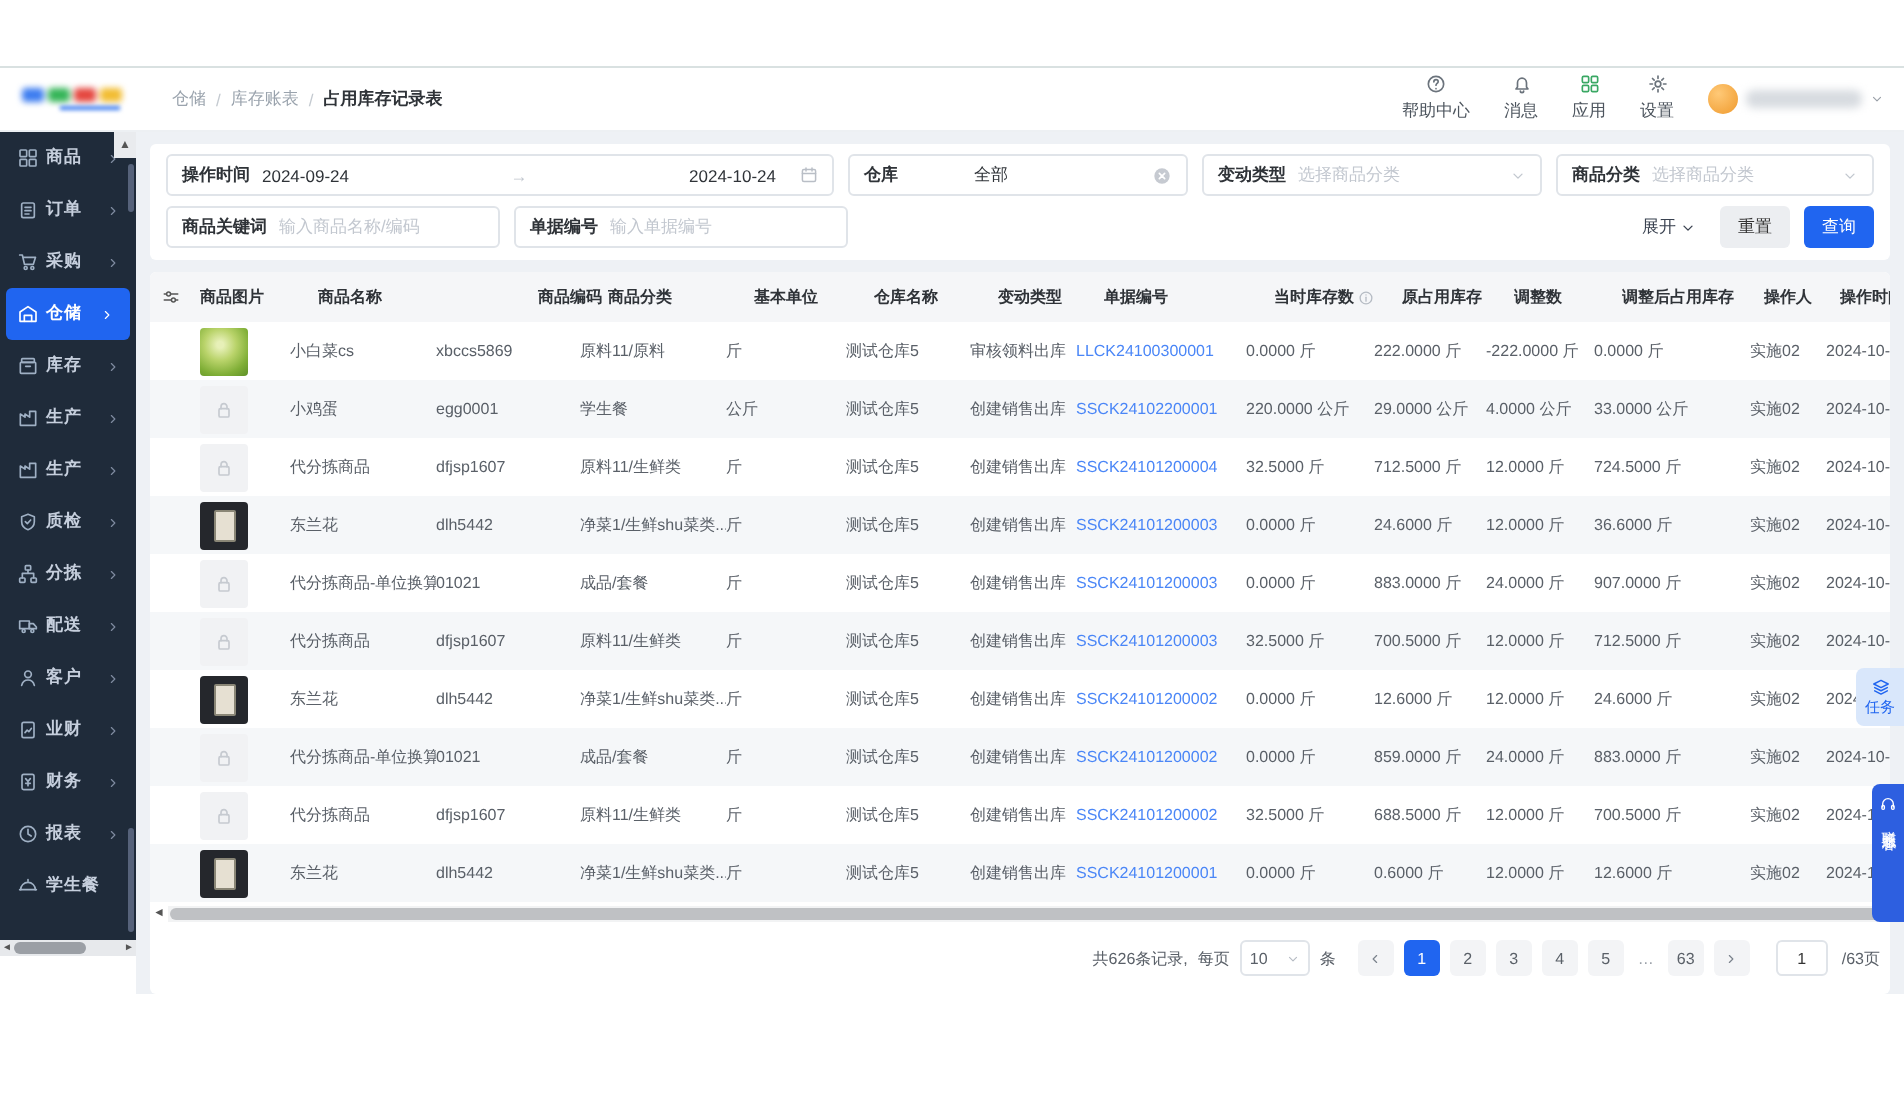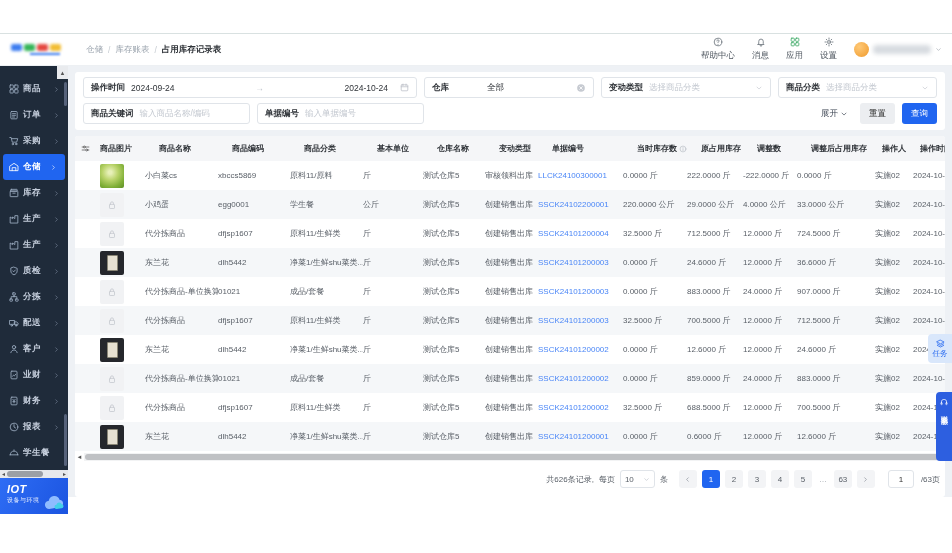--- a/index.html
+++ b/index.html
@@ -26,21 +26,21 @@
   .action.apps .ic{color:#3aa864;}
   .user{display:flex;align-items:center;gap:4px;cursor:pointer;}
   .avatar{width:15px;height:15px;border-radius:50%;background:radial-gradient(circle at 35% 32%,#ffc977,#ef9a2d);}
   .user-blur{width:58px;height:9px;border-radius:4px;background:#d7dbe0;filter:blur(2px);}
   .caret{width:7px;height:7px;color:#9aa0a8;}
 
   
   .sidebar{position:absolute;left:0;top:66px;width:68px;height:412px;background:#1f2b3a;z-index:3;}
   .side-up{position:absolute;top:0;right:0;width:11px;height:13px;background:#e9ebee;color:#555;
            display:flex;align-items:center;justify-content:center;font-size:6px;}
-  .side-list{padding-top:10px;}
+  .side-list{}
   .side-item{height:26px;display:flex;align-items:center;color:#c6cfdd;font-size:8.5px;
              padding:0 4px 0 9px;cursor:pointer;}
   .side-item .ic{width:10px;height:10px;margin-right:4px;color:#9fb0c4;}
   .side-item .lbl{font-weight:bold;letter-spacing:.5px;white-space:nowrap;}
   .side-item .chev{margin-left:auto;width:7px;height:7px;color:#7f8ba0;}
   .side-item.active{background:#2065f0;border-radius:3px;margin:0 3px;padding-left:6px;color:#fff;}
   .side-item.active .ic,.side-item.active .chev{color:#fff;}
   .side-vthumb{position:absolute;right:1px;width:3px;background:#56627a;border-radius:2px;}
   .vt1{top:16px;height:24px;}
   .vt2{top:348px;height:52px;}
@@ -429,34 +429,20 @@
     <div class="side-vthumb vt1"></div>
     <div class="side-vthumb vt2"></div>
     <div class="side-hscroll">
       <span class="shs-arrow">◄</span>
       <span class="shs-thumb"></span>
       <span class="shs-sp"></span>
       <span class="shs-arrow">►</span>
     </div>
   </div>
 
-  <div class="iot">
-    <div class="iot-title">IOT</div>
-    <div class="iot-sub">设备与环境</div>
-    <span class="ic iot-cloud">
-        <svg viewBox="0 0 12 12" fill="none" stroke="currentColor" stroke-width="1" stroke-linecap="round" stroke-linejoin="round">
-          <path d="M3.2 9.6a2.5 2.5 0 01-.3-5 3.3 3.3 0 016.4-.6 2.3 2.3 0 01-.4 4.6z" fill="currentColor" stroke="none"></path>
-        </svg>
-      </span>
-    <span class="ic iot-cloud2">
-        <svg viewBox="0 0 12 12" fill="none" stroke="currentColor" stroke-width="1" stroke-linecap="round" stroke-linejoin="round">
-          <path d="M3.2 9.6a2.5 2.5 0 01-.3-5 3.3 3.3 0 016.4-.6 2.3 2.3 0 01-.4 4.6z" fill="currentColor" stroke="none"></path>
-        </svg>
-      </span>
-  </div>
 
   <div class="main">
 
     <div class="filter-card">
       <div class="f-row">
         <div class="f-box w-time">
           <span class="f-label">操作时间</span>
           <span class="f-value">2024-09-24</span>
           <span class="sep-arrow">→</span>
           <span class="f-value">2024-10-24</span>
@@ -530,21 +516,21 @@
                 <circle cx="7.6" cy="8" r="1.3" fill="#f5f6f8"></circle>
               </svg>
             </span>
           </div>
           <div class="th" style="width: 59px; align-items: flex-end;">
             <span>商品图片</span>
           </div>
           <div class="th" style="width: 73px;">
             <span>商品名称</span>
           </div>
-          <div class="th" style="width: 72px;">
+          <div class="th" style="width: 72px; justify-content: flex-end;">
             <span>商品编码</span>
           </div>
           <div class="th" style="width: 73px;">
             <span>商品分类</span>
           </div>
           <div class="th" style="width: 60px;">
             <span>基本单位</span>
           </div>
           <div class="th" style="width: 62px;">
             <span>仓库名称</span>

